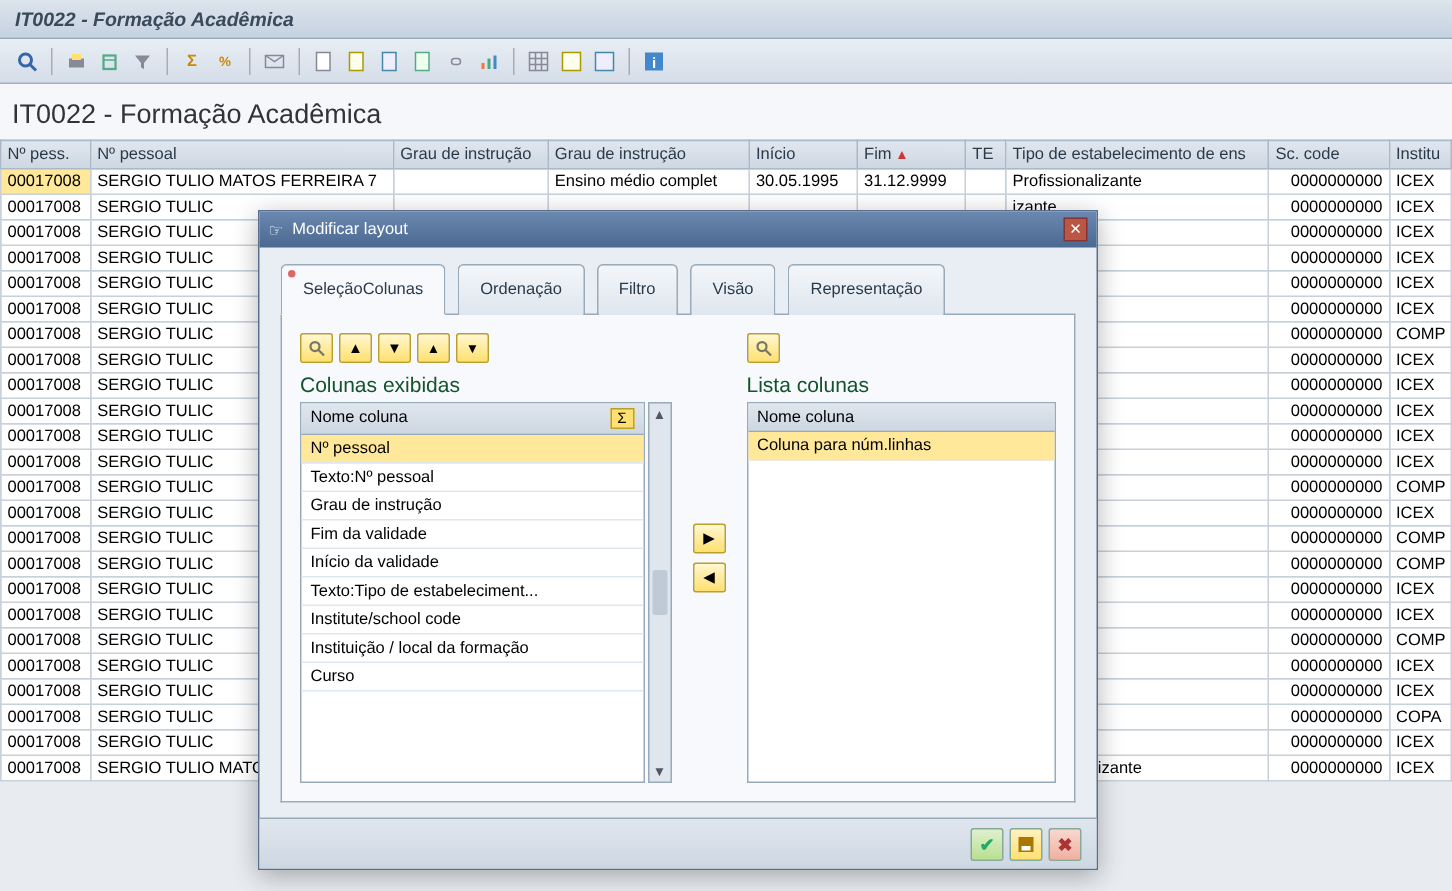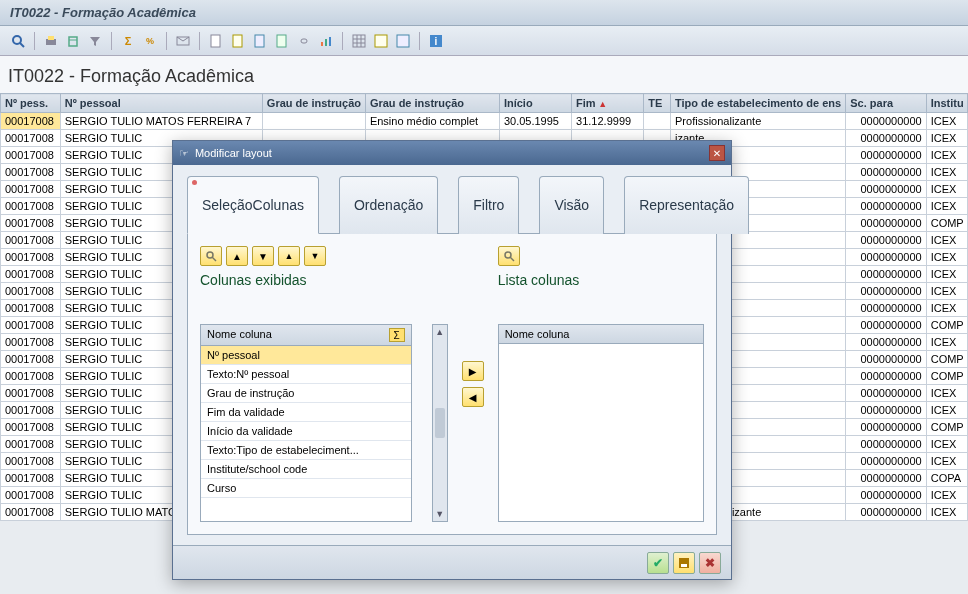--- a/index.html
+++ b/index.html
@@ -8,47 +8,47 @@
   .title-bar { background: linear-gradient(#dde5ed, #c5d2e0); height: 26px; display: flex; align-items: center; padding: 0 10px; border-bottom: 1px solid #9ab; }
   .title-bar-text { font-style: italic; font-weight: bold; color: #3a4a5a; font-size: 13px; }
   
   .toolbar { background: linear-gradient(#e8eef4, #d5dde8); height: 30px; display: flex; align-items: center; padding: 0 8px; gap: 2px; border-bottom: 1px solid #aab; }
   .tb-btn { width: 20px; height: 20px; display: flex; align-items: center; justify-content: center; cursor: pointer; border-radius: 2px; }
   .tb-sep { width: 1px; height: 18px; background: #aab; margin: 0 4px; }
   
   .page-title { font-size: 18px; font-weight: normal; color: #333; padding: 10px 8px 6px; background: #f5f7fa; }
   
   .grid { width: 100%; border-collapse: collapse; table-layout: fixed; }
-  .grid th { background: linear-gradient(#e0e6ee, #cdd7e2); border: 1px solid #aab8c8; padding: 3px 4px; text-align: left; font-weight: bold; color: #2a3a4a; font-size: 11px; white-space: nowrap; overflow: hidden; }
+  .grid th { background: linear-gradient(#e0e6ee, #cdd7e2); border: 1px solid #aab8c8; padding: 3px 4px; text-align: left; font-weight: normal; color: #2a3a4a; font-size: 11px; white-space: nowrap; overflow: hidden; }
   .grid td { border: 1px solid #c8d0da; padding: 2px 4px; background: #fff; white-space: nowrap; overflow: hidden; font-size: 11px; }
   .grid td.num { text-align: right; }
   .grid td.hl { background: #ffe89a; }
   .grid th .sort { color: #c33; font-size: 9px; }
   
   
   .dialog { position: absolute; left: 172px; top: 140px; width: 560px; height: 440px; background: #e9eef4; border: 1px solid #5a7090; box-shadow: 0 4px 16px rgba(0,0,0,0.3); display: flex; flex-direction: column; }
   .dlg-title { height: 24px; background: linear-gradient(#6a88b0, #4a6890); color: #fff; display: flex; align-items: center; padding: 0 6px; font-size: 11px; }
   .dlg-title .label { flex: 1; }
   .dlg-close { width: 16px; height: 16px; background: #b54; color: #fff; display: flex; align-items: center; justify-content: center; cursor: pointer; font-size: 10px; border: 1px solid #833; }
   
   .dlg-body { flex: 1; padding: 10px 14px; display: flex; flex-direction: column; }
   
   .tabs { display: flex; gap: 0; border-bottom: 1px solid #9ab; background: #e9eef4; }
-  .tab { padding: 20px 14px; background: linear-gradient(#f3f6fa, #dfe6ee); border: 1px solid #9ab; border-bottom: none; margin-right: 20px; cursor: pointer; font-size: 14px; color: #2a3a4a; position: relative; top: 1px; border-top-left-radius: 4px; border-top-right-radius: 4px; }
+  .tab { padding: 10px 14px; background: linear-gradient(#f3f6fa, #dfe6ee); border: 1px solid #9ab; border-bottom: none; margin-right: 8px; cursor: pointer; font-size: 11px; color: #2a3a4a; position: relative; top: 1px; border-top-left-radius: 4px; border-top-right-radius: 4px; }
   .tab.active { background: #f7f9fc; border-bottom: 1px solid #f7f9fc; }
   .tab.active::before { content: ""; position: absolute; left: 4px; top: 3px; width: 5px; height: 5px; background: #d66; border-radius: 50%; }
   
   .tab-pane { flex: 1; background: #f7f9fc; border: 1px solid #9ab; border-top: none; padding: 12px; display: flex; gap: 14px; }
   
   .col { flex: 1; display: flex; flex-direction: column; }
   .col-tools { display: flex; gap: 4px; margin-bottom: 6px; }
   .mini-btn { width: 22px; height: 20px; background: linear-gradient(#fff7d0, #ffe070); border: 1px solid #b8a030; display: flex; align-items: center; justify-content: center; cursor: pointer; font-size: 10px; border-radius: 2px; }
   .col-title { font-size: 14px; color: #14532d; margin-bottom: 4px; }
   
-  .list-wrap { flex: 1; display: flex; gap: 20px; margin-top: 32px; }
+  .list-wrap { flex: 1; display: flex; gap: 2px; }
   .list-table { flex: 1; border: 1px solid #9ab; background: #fff; }
   .list-table .lh { background: linear-gradient(#e0e6ee, #cdd7e2); padding: 3px 6px; border-bottom: 1px solid #9ab; display: flex; justify-content: space-between; }
   .list-table .lh .sigma { width: 16px; height: 14px; background: #ffe070; border: 1px solid #b8a030; display: flex; align-items: center; justify-content: center; font-size: 10px; }
   .list-table .li { padding: 3px 6px; border-bottom: 1px solid #e0e6ee; cursor: default; }
   .list-table .li.sel { background: #ffe89a; }
   
   .scroll-faux { width: 16px; background: #e0e6ee; border: 1px solid #9ab; display: flex; flex-direction: column; align-items: center; justify-content: space-between; padding: 2px 0; }
   .scroll-faux .arrow { font-size: 9px; color: #556; cursor: pointer; }
   .scroll-faux .thumb { width: 10px; height: 30px; background: #c0cad6; border-radius: 2px; }
   
@@ -181,21 +181,21 @@
   <thead>
       <tr id="grid-head">
         <th>Nº pess.</th>
         <th>Nº pessoal</th>
         <th>Grau de instrução</th>
         <th>Grau de instrução</th>
         <th>Início</th>
         <th>Fim<span class="sort"> ▲</span></th>
         <th>TE</th>
         <th>Tipo de estabelecimento de ens</th>
-        <th>Sc. para</th>
+        <th>Sc. code</th>
         <th>Institu</th>
       </tr>
     </thead>
   <tbody id="grid-body">
       <tr>
         <td class="hl">00017008</td>
         <td>SERGIO TULIO MATOS FERREIRA 7</td>
         <td></td>
         <td>Ensino médio complet</td>
         <td>30.05.1995</td>
@@ -525,20 +525,21 @@
                 <span class="sigma">Σ</span>
               </div>
             <div id="left-items">
                 <div class="li sel">Nº pessoal</div>
                 <div class="li">Texto:Nº pessoal</div>
                 <div class="li">Grau de instrução</div>
                 <div class="li">Fim da validade</div>
                 <div class="li">Início da validade</div>
                 <div class="li">Texto:Tipo de estabeleciment...</div>
                 <div class="li">Institute/school code</div>
+                <div class="li">Instituição / local da formação</div>
                 <div class="li">Curso</div>
               </div>
           </div>
           <div class="scroll-faux">
             <span class="arrow">▲</span>
             <span class="thumb"></span>
             <span class="arrow">▼</span>
           </div>
         </div>
       </div>
@@ -555,20 +556,23 @@
                 <circle cx="5" cy="5" r="3" fill="none" stroke="#776" stroke-width="1.5"></circle>
                 <line x1="7" y1="7" x2="11" y2="11" stroke="#776" stroke-width="1.5"></line>
               </svg>
             </span>
         </div>
         <div class="col-title">Lista colunas</div>
         <div class="list-wrap">
           <div class="list-table">
             <div class="lh">
                 <span>Nome coluna</span>
+              </div>
+            <div id="right-items">
+                <div class="li sel">Coluna para núm.linhas</div>
               </div>
           </div>
         </div>
       </div>
     </div>
   </div>
   <div class="dlg-footer">
     <span class="foot-btn foot-ok">✔</span>
     <span class="foot-btn foot-save">
         <svg width="12" height="12">

